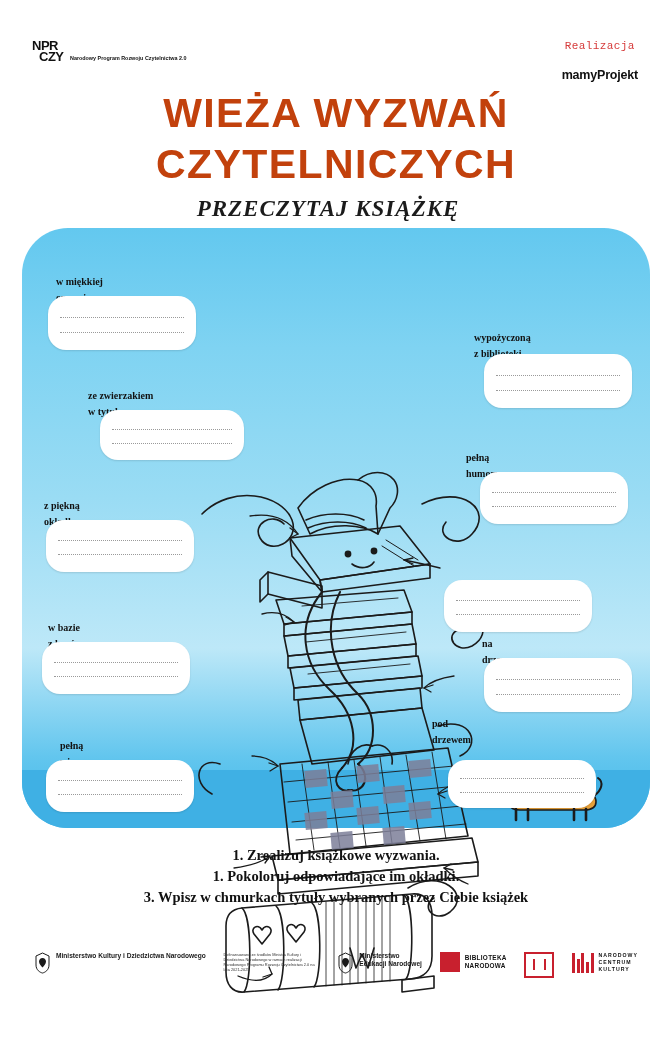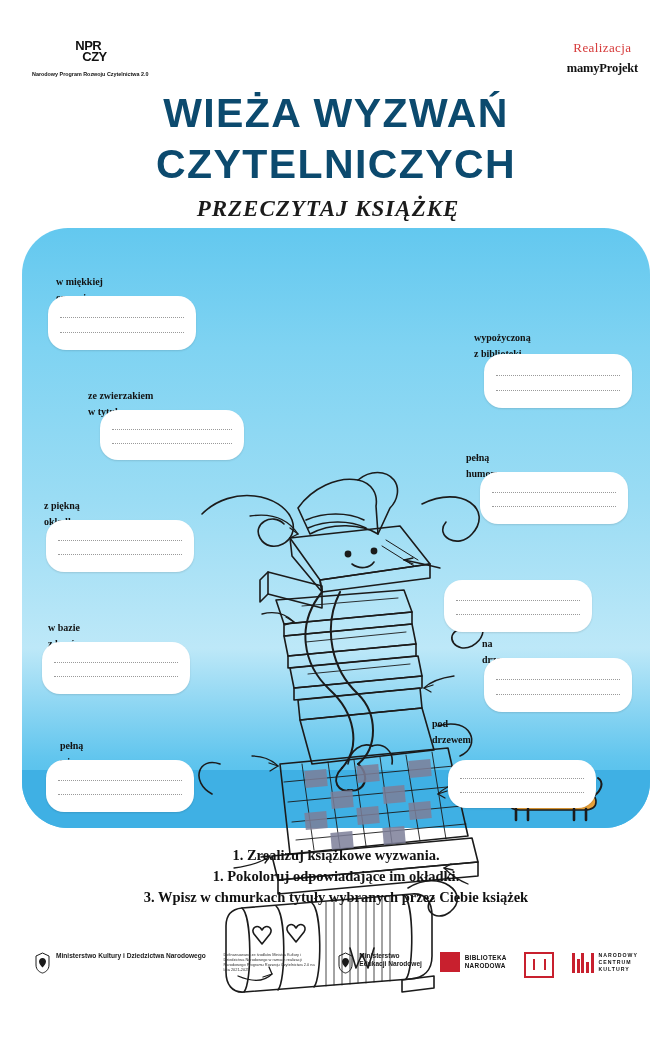--- a/index.html
+++ b/index.html
@@ -15,23 +15,22 @@
     font-family: "Liberation Serif", serif;
     color: #111;
   }
 
   
   .logo-left {
     position: absolute;
     left: 32px;
     top: 40px;
     display: flex;
-    align-items: center;
+    align-items: flex-end;
     gap: 8px;
-    flex-direction: column;
   }
   .logo-mark {
     font-family: "Liberation Sans", sans-serif;
     font-weight: bold;
     font-size: 13px;
     line-height: 11px;
     letter-spacing: -0.5px;
     color: #111;
     width: 30px;
   }
@@ -45,47 +44,47 @@
     padding-top: 1px;
   }
 
   .logo-right {
     position: absolute;
     right: 34px;
     top: 40px;
     text-align: center;
   }
   .logo-right .red {
-    font-family: Liberation Serif, serif;
-    font-size: 13px;
+    font-family: Liberation Mono, monospace;
+    font-size: 11px;
     color: #d63a3a;
     letter-spacing: 0.4px;
-    margin-bottom: 5px;
+    margin-bottom: 16px;
   }
   .logo-right .brand {
-    font-family: Liberation Serif, serif;
+    font-family: Liberation Sans, sans-serif;
     font-size: 12.5px;
     font-weight: bold;
     color: #111;
     letter-spacing: -0.2px;
   }
 
   
   .title {
     position: absolute;
     left: 0;
     right: 0;
     top: 88px;
     text-align: center;
     font-family: "Liberation Sans", sans-serif;
     font-weight: bold;
     font-size: 41px;
     line-height: 51px;
     letter-spacing: 1.4px;
-    color: #0c4a6e;
+    color: #c2410c;
   }
   .subtitle {
     position: absolute;
     left: 0;
     right: 16px;
     top: 196px;
     text-align: center;
     font-family: "Liberation Serif", serif;
     font-style: italic;
     font-weight: bold;

